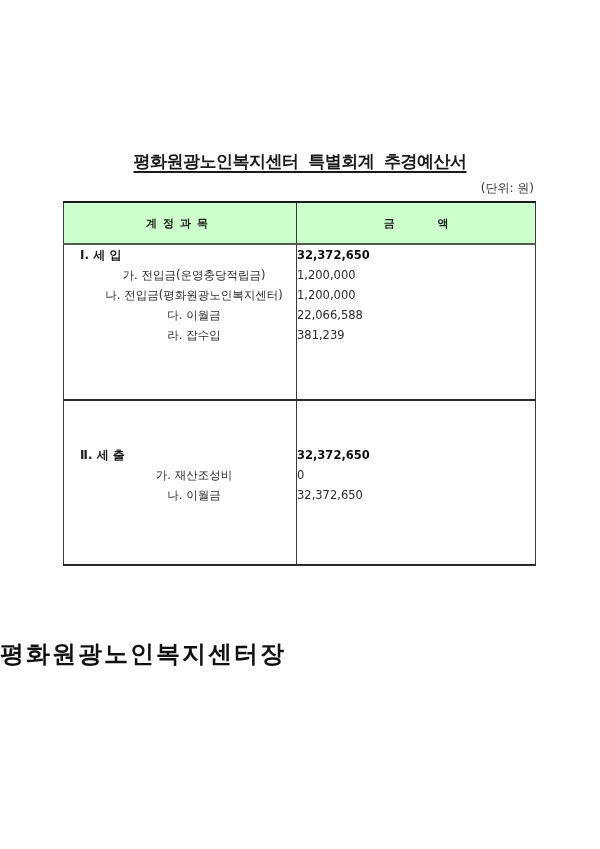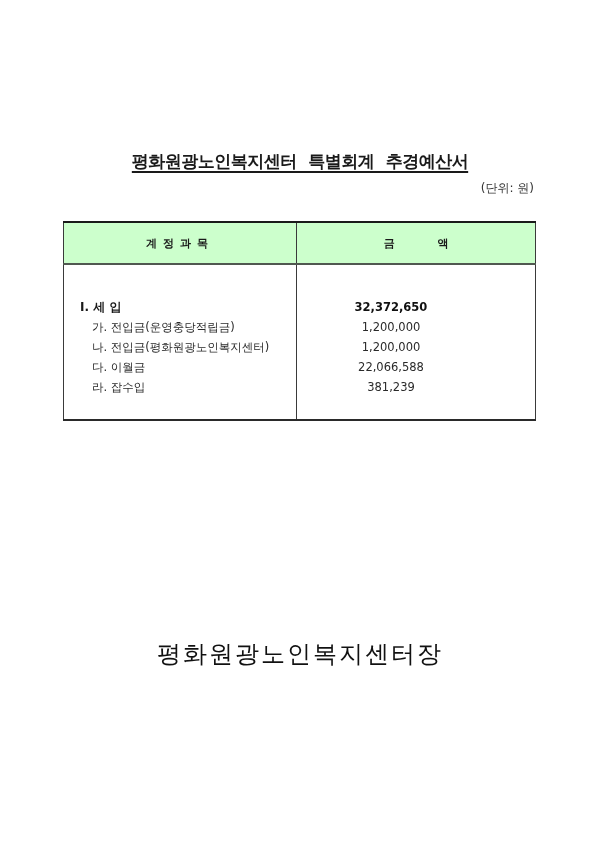--- a/index.html
+++ b/index.html
@@ -17,20 +17,21 @@
     }
     .doc-title {
       position: absolute;
       left: 0;
       width: 600px;
       top: 150px;
       text-align: center;
       font-size: 17px;
       font-weight: bold;
       letter-spacing: -0.5px;
+      font-family: Liberation Serif, serif;
     }
     .doc-title span {
       text-decoration: underline;
       text-underline-offset: 4px;
       text-decoration-thickness: 1.5px;
       word-spacing: 6px;
     }
     .unit {
       position: absolute;
       right: 66px;
@@ -38,21 +39,20 @@
       font-size: 12px;
       color: #333;
     }
     .budget-table {
       position: absolute;
       left: 63px;
       top: 201px;
       width: 472px;
       border-collapse: collapse;
       table-layout: fixed;
-      margin-top: 20px;
     }
     .budget-table td, .budget-table th {
       border-left: 1.5px solid #3a3a3a;
       border-right: 1.5px solid #3a3a3a;
       padding: 0;
       vertical-align: top;
     }
     .budget-table th {
       background: #ccffcc;
       height: 40px;
@@ -66,55 +66,55 @@
     .col-account { width: 233px; }
     .col-amount { width: 239px; }
     .th-account { letter-spacing: 6px; }
     .th-amount { word-spacing: 40px; font-family: Liberation Serif, serif; }
     .section-row td {
       border-bottom: 2px solid #2a2a2a;
     }
     .sec1 td { height: 154px; }
     .sec2 td { height: 163px; }
     .block {
-      padding-top: 32px;
     }
     .sec2 .block { padding-top: 44px; }
     .line {
       height: 20px;
       line-height: 20px;
       font-size: 11.5px;
       white-space: nowrap;
     }
     .left .line.head {
       padding-left: 16px;
       font-weight: bold;
       font-size: 12px;
     }
     .left .line.item {
       padding-left: 28px;
       color: #2a2a2a;
+      text-align: center;
     }
     .right .line {
-      text-align: center;
+      text-align: left;
       padding-right: 50px;
       color: #2a2a2a;
     }
     .right .line.head {
       font-weight: bold;
       color: #111;
     }
     .signature {
       position: absolute;
       left: 0;
       width: 600px;
       top: 638px;
-      text-align: center;
+      text-align: left;
       font-size: 24px;
-      font-weight: normal;
+      font-weight: bold;
       letter-spacing: 2px;
       color: #111;
     }
   </style>
 </head>
 <body>
 
 <div class="doc-title">
   <span>평화원광노인복지센터 특별회계 추경예산서</span>
 </div>
@@ -146,16 +146,32 @@
       <td class="right">
         <div class="block">
           <div class="line head">32,372,650</div>
           <div class="line">1,200,000</div>
           <div class="line">1,200,000</div>
           <div class="line">22,066,588</div>
           <div class="line">381,239</div>
         </div>
       </td>
     </tr>
+    <tr class="section-row sec2">
+      <td class="left">
+        <div class="block">
+          <div class="line head">Ⅱ. 세 출</div>
+          <div class="line item">가. 재산조성비</div>
+          <div class="line item">나. 이월금</div>
+        </div>
+      </td>
+      <td class="right">
+        <div class="block">
+          <div class="line head">32,372,650</div>
+          <div class="line">0</div>
+          <div class="line">32,372,650</div>
+        </div>
+      </td>
+    </tr>
   </tbody>
 </table>
 
 <div class="signature">평화원광노인복지센터장</div>
 
 </body></html>

